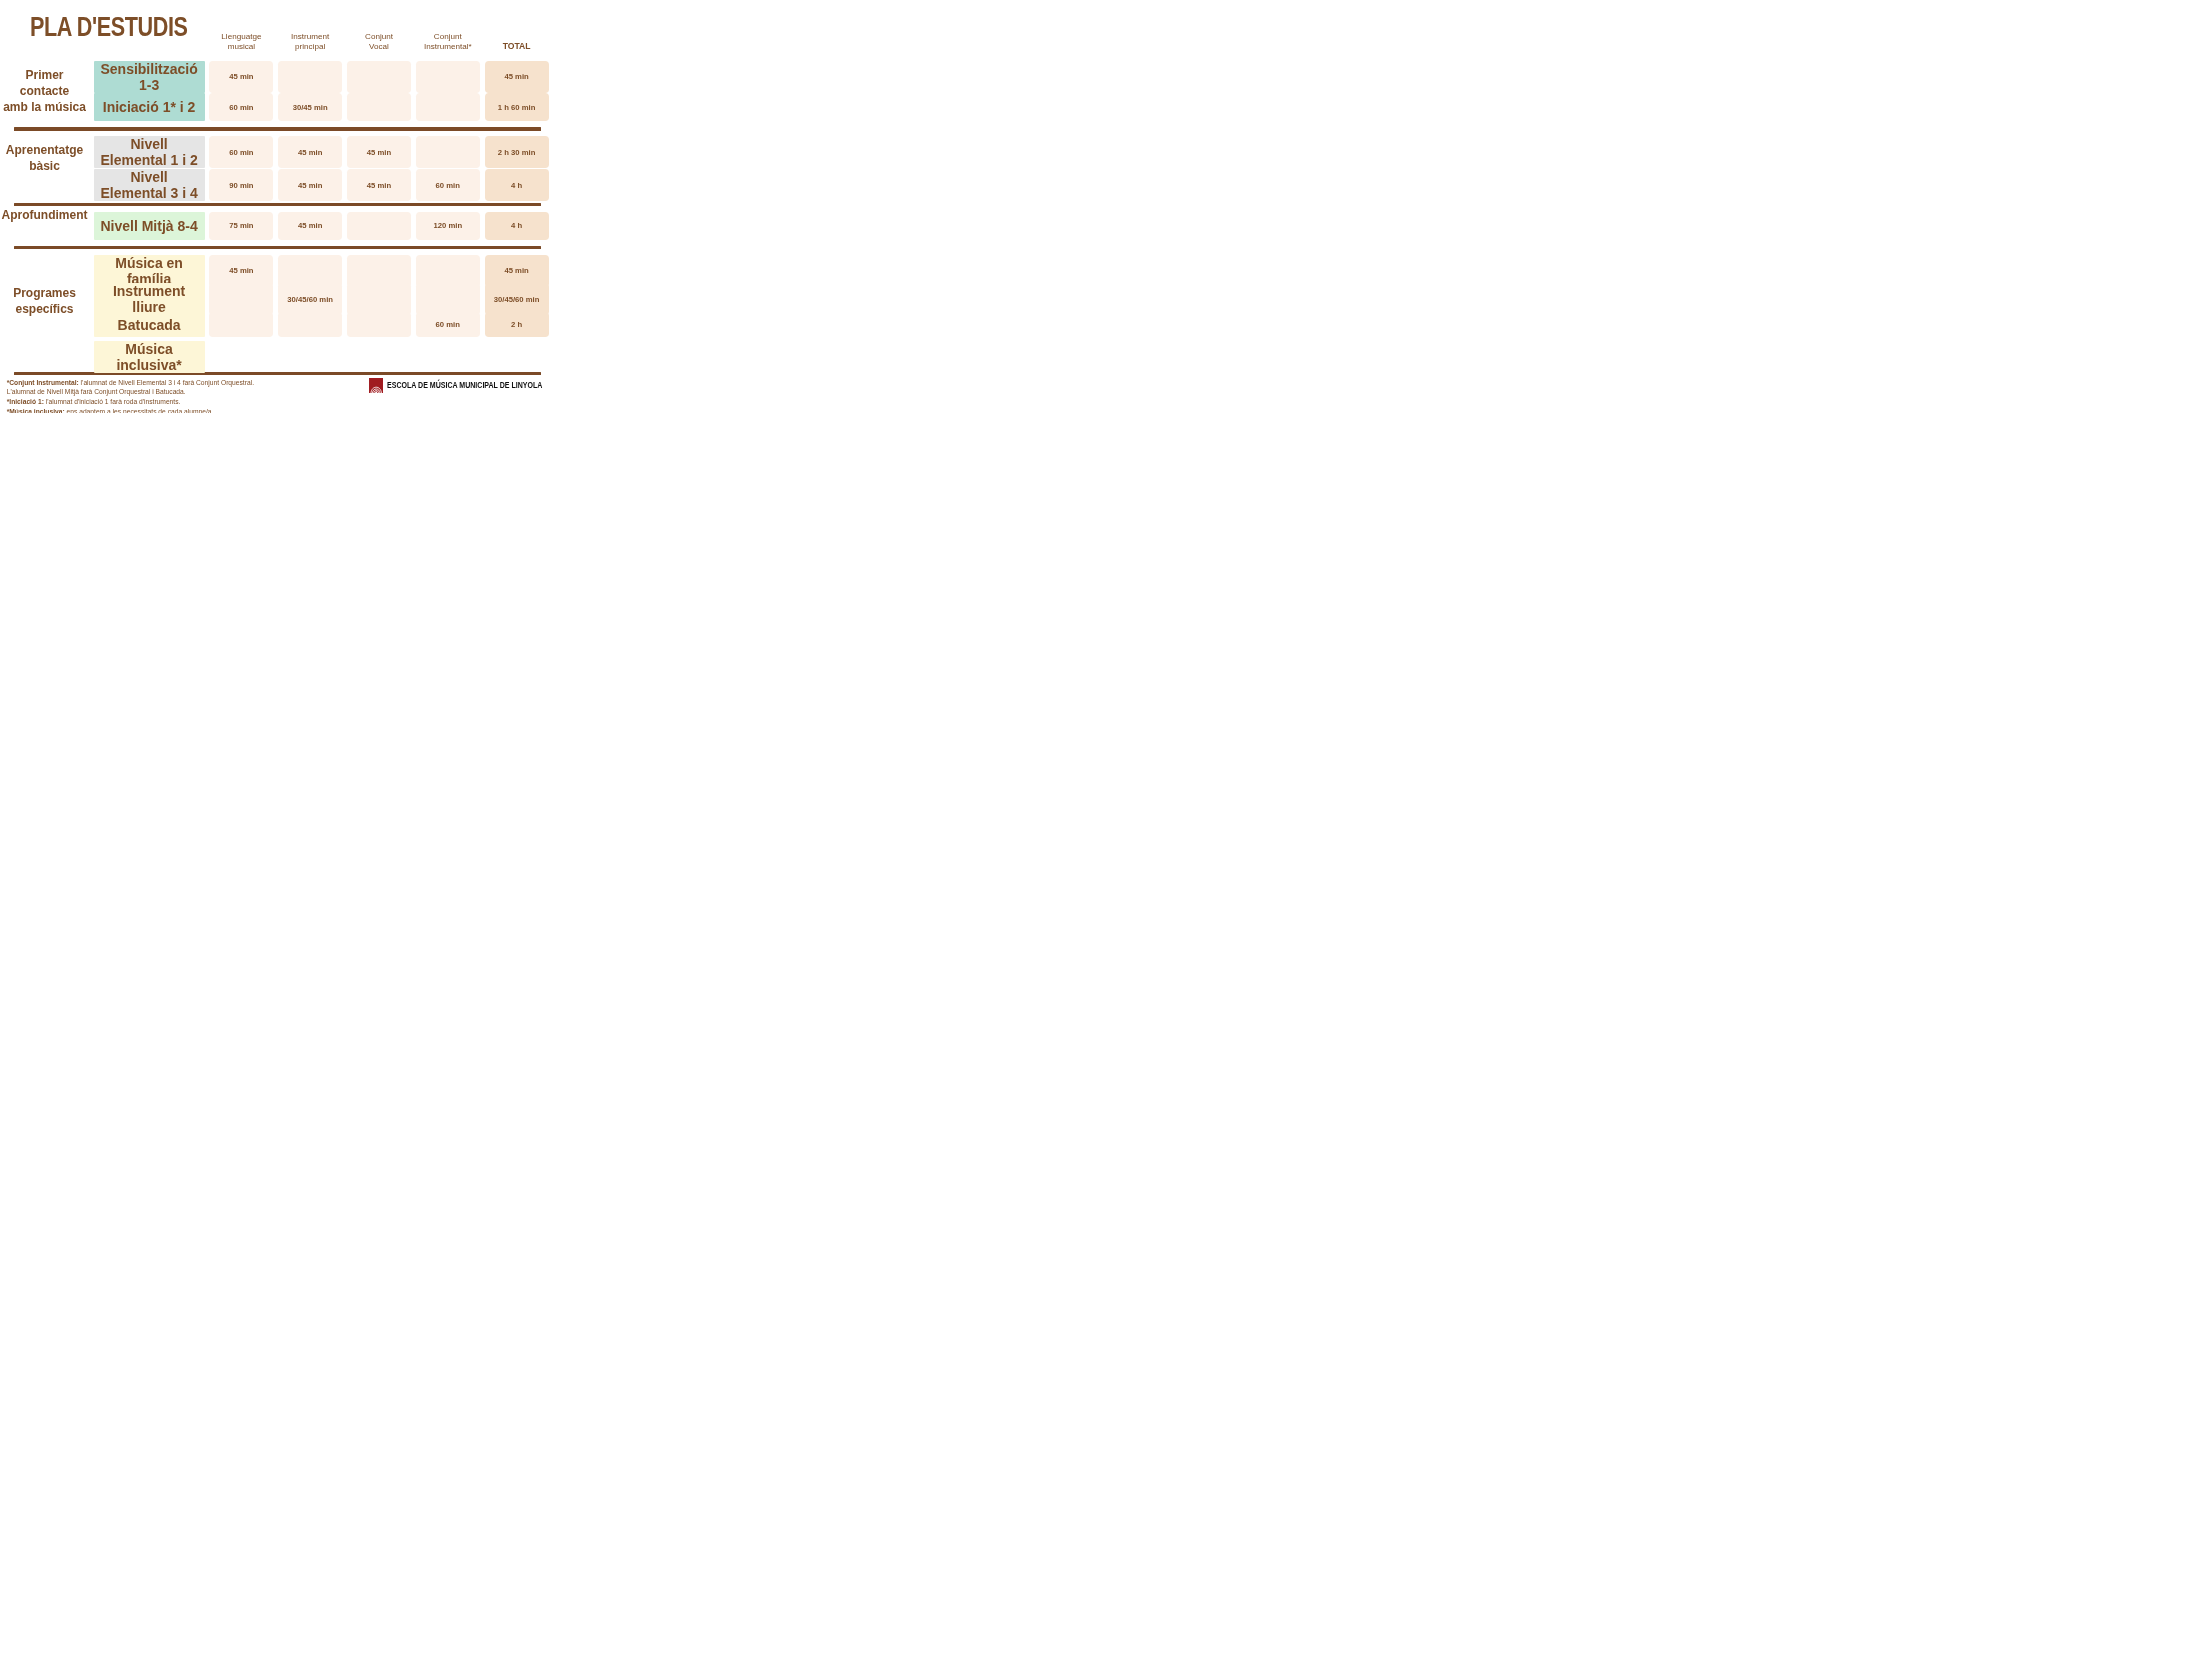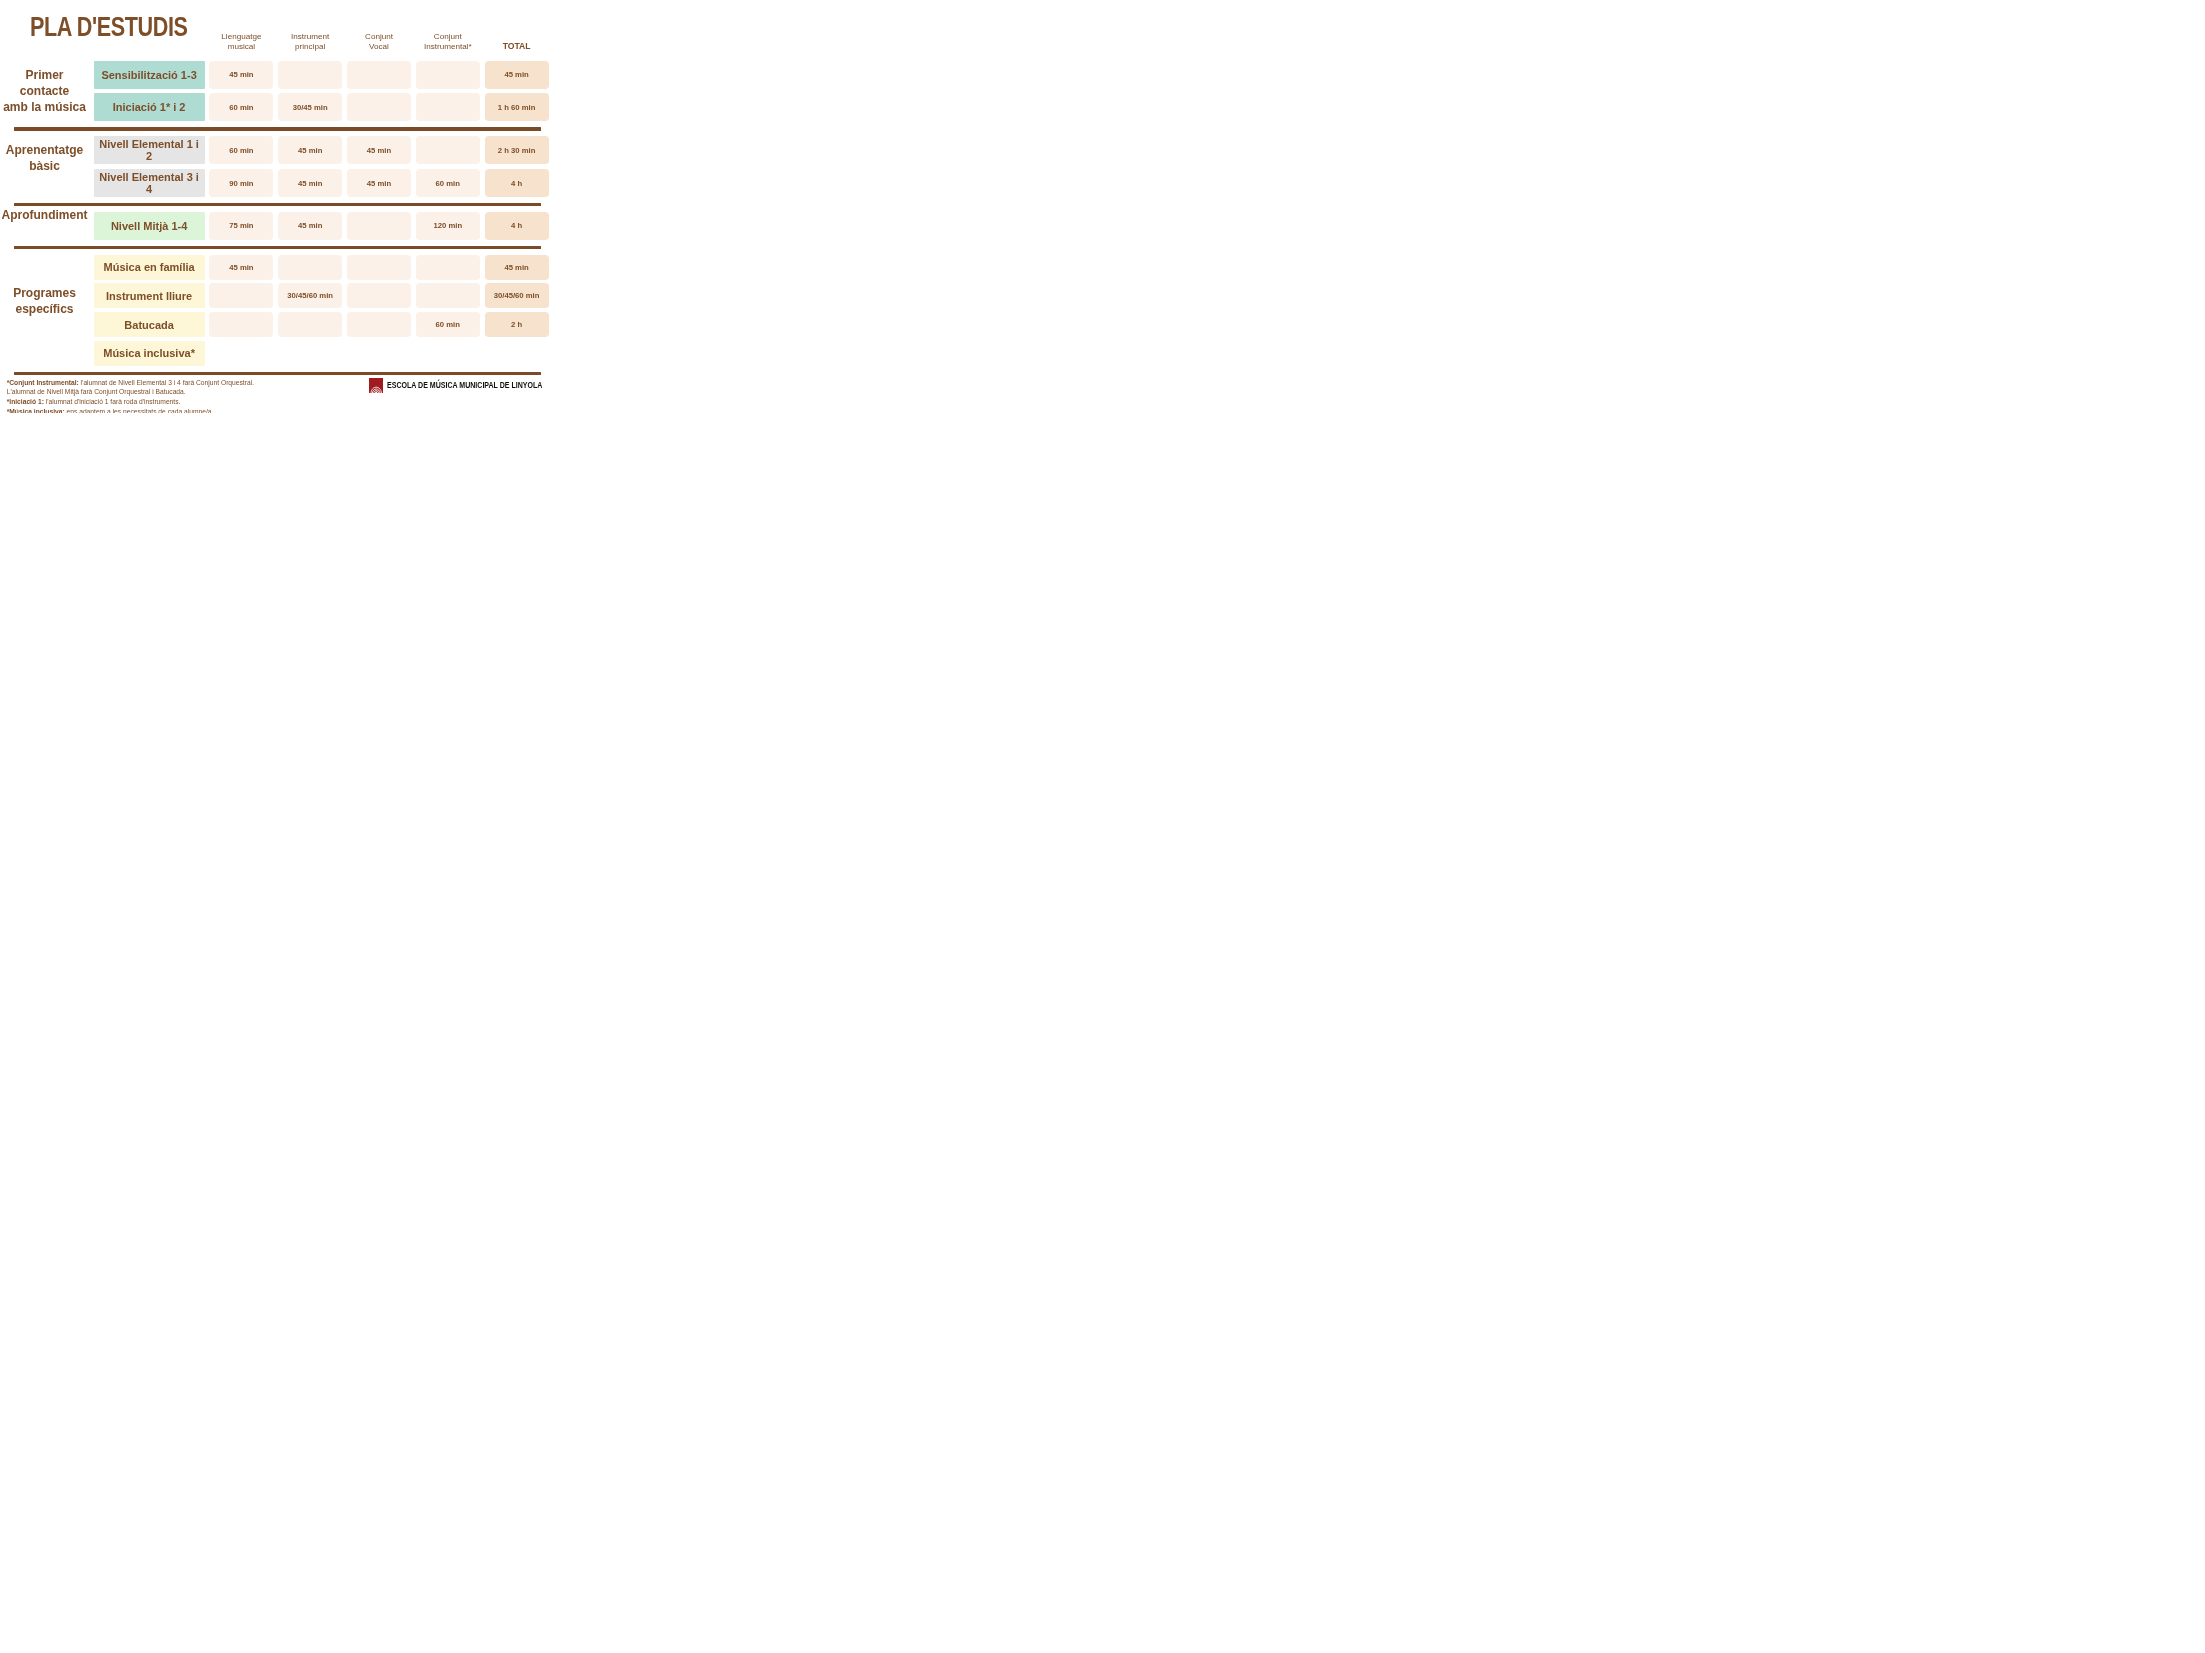--- a/index.html
+++ b/index.html
@@ -21,21 +21,21 @@
   .colhead{
     text-align:center; font-size:8.1px; line-height:1.25;
     white-space:pre-line; padding-bottom:1px; color:#7d4e28;
   }
   .colhead.total{ font-weight:700; font-size:8.6px; }
   .r-tall{ height:28px; }
   .r-short{ height:25px; }
   .mt16{margin-top:7.7px;} .mt12{margin-top:5.7px;} .mt10{margin-top:4.8px;} .mt8{margin-top:3.8px;}
   .program{
     border-radius:1px; display:flex; align-items:center; justify-content:center;
-    font-weight:700; font-size:11px; text-align:center; padding:0 2.9px;
+    font-weight:700; font-size:14px; text-align:center; padding:0 2.9px;
   }
   .g1{ background:#aedcd3; }
   .g2{ background:#e5e5e5; }
   .g3{ background:#dcf5d9; }
   .g4{ background:#fdf6d7; }
   .cell{
     border-radius:3.8px; background:#fcf1e8; display:flex; align-items:center;
     justify-content:center; font-weight:700; font-size:7.7px; white-space:nowrap;
   }
   .cell.total{ background:#f6e2cd; }
@@ -117,21 +117,21 @@
     <div class="cell">45 min</div>
     <div class="cell">45 min</div>
     <div class="cell">60 min</div>
     <div class="cell total">4 h</div>
   </div>
 
   <div class="rule mt12"></div>
 
   <div class="row r-tall mt12">
     <div></div>
-    <div class="program g3">Nivell Mitjà 1-4</div>
+    <div class="program g3">Nivell Mitjà 8-4</div>
     <div class="cell">75 min</div>
     <div class="cell">45 min</div>
     <div class="cell"></div>
     <div class="cell">120 min</div>
     <div class="cell total">4 h</div>
   </div>
 
   <div class="rule mt12"></div>
 
   <div class="row r-short mt12">

